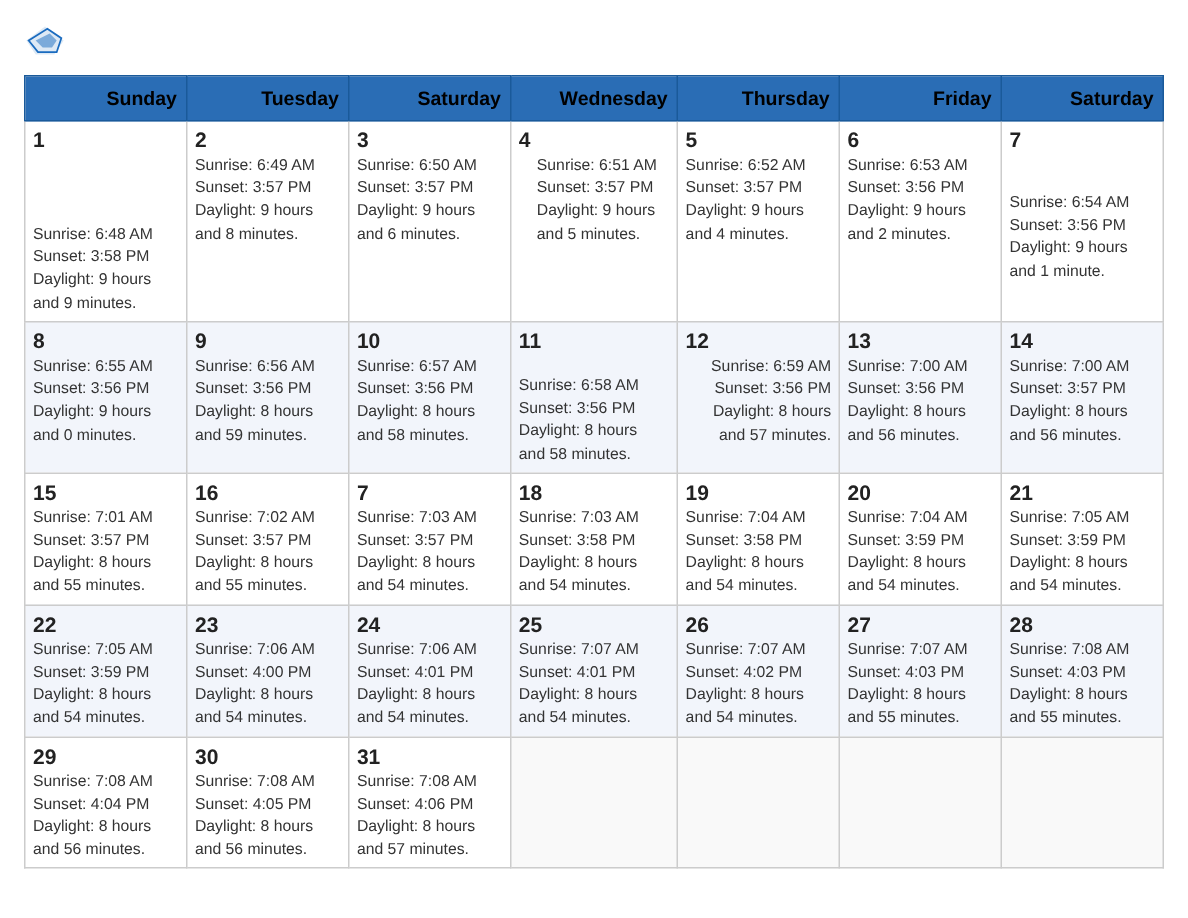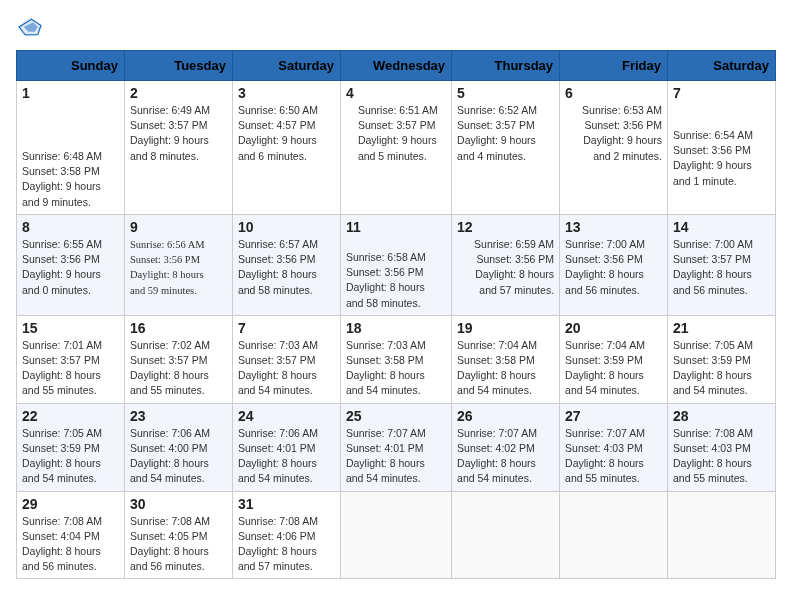--- a/index.html
+++ b/index.html
@@ -115,41 +115,41 @@
         <td>
           <span class="day-number">2</span>
           <div class="day-info" style="white-space: pre-line;">Sunrise: 6:49 AM
 Sunset: 3:57 PM
 Daylight: 9 hours
 and 8 minutes.</div>
         </td>
         <td>
           <span class="day-number">3</span>
           <div class="day-info" style="white-space: pre-line;">Sunrise: 6:50 AM
-Sunset: 4:57 PM
+Sunset: 3:57 PM
 Daylight: 9 hours
 and 6 minutes.</div>
         </td>
         <td>
           <span class="day-number">4</span>
           <div class="day-info" style="white-space: pre-line; margin-left: 12px;">Sunrise: 6:51 AM
 Sunset: 3:57 PM
 Daylight: 9 hours
 and 5 minutes.</div>
         </td>
         <td>
           <span class="day-number">5</span>
           <div class="day-info" style="white-space: pre-line;">Sunrise: 6:52 AM
 Sunset: 3:57 PM
 Daylight: 9 hours
 and 4 minutes.</div>
         </td>
         <td>
           <span class="day-number">6</span>
-          <div class="day-info" style="white-space: pre-line; text-align: right;">Sunrise: 6:53 AM
+          <div class="day-info" style="white-space: pre-line;">Sunrise: 6:53 AM
 Sunset: 3:56 PM
 Daylight: 9 hours
 and 2 minutes.</div>
         </td>
         <td>
           <span class="day-number">7</span>
           <div class="day-info" style="white-space: pre-line; margin-top: 27px;">Sunrise: 6:54 AM
 Sunset: 3:56 PM
 Daylight: 9 hours
 and 1 minute.</div>
@@ -158,21 +158,21 @@
       <tr>
         <td>
           <span class="day-number">8</span>
           <div class="day-info" style="white-space: pre-line;">Sunrise: 6:55 AM
 Sunset: 3:56 PM
 Daylight: 9 hours
 and 0 minutes.</div>
         </td>
         <td>
           <span class="day-number">9</span>
-          <div class="day-info" style="white-space: pre-line; font-family: Liberation Serif, serif;">Sunrise: 6:56 AM
+          <div class="day-info" style="white-space: pre-line;">Sunrise: 6:56 AM
 Sunset: 3:56 PM
 Daylight: 8 hours
 and 59 minutes.</div>
         </td>
         <td>
           <span class="day-number">10</span>
           <div class="day-info" style="white-space: pre-line;">Sunrise: 6:57 AM
 Sunset: 3:56 PM
 Daylight: 8 hours
 and 58 minutes.</div>

